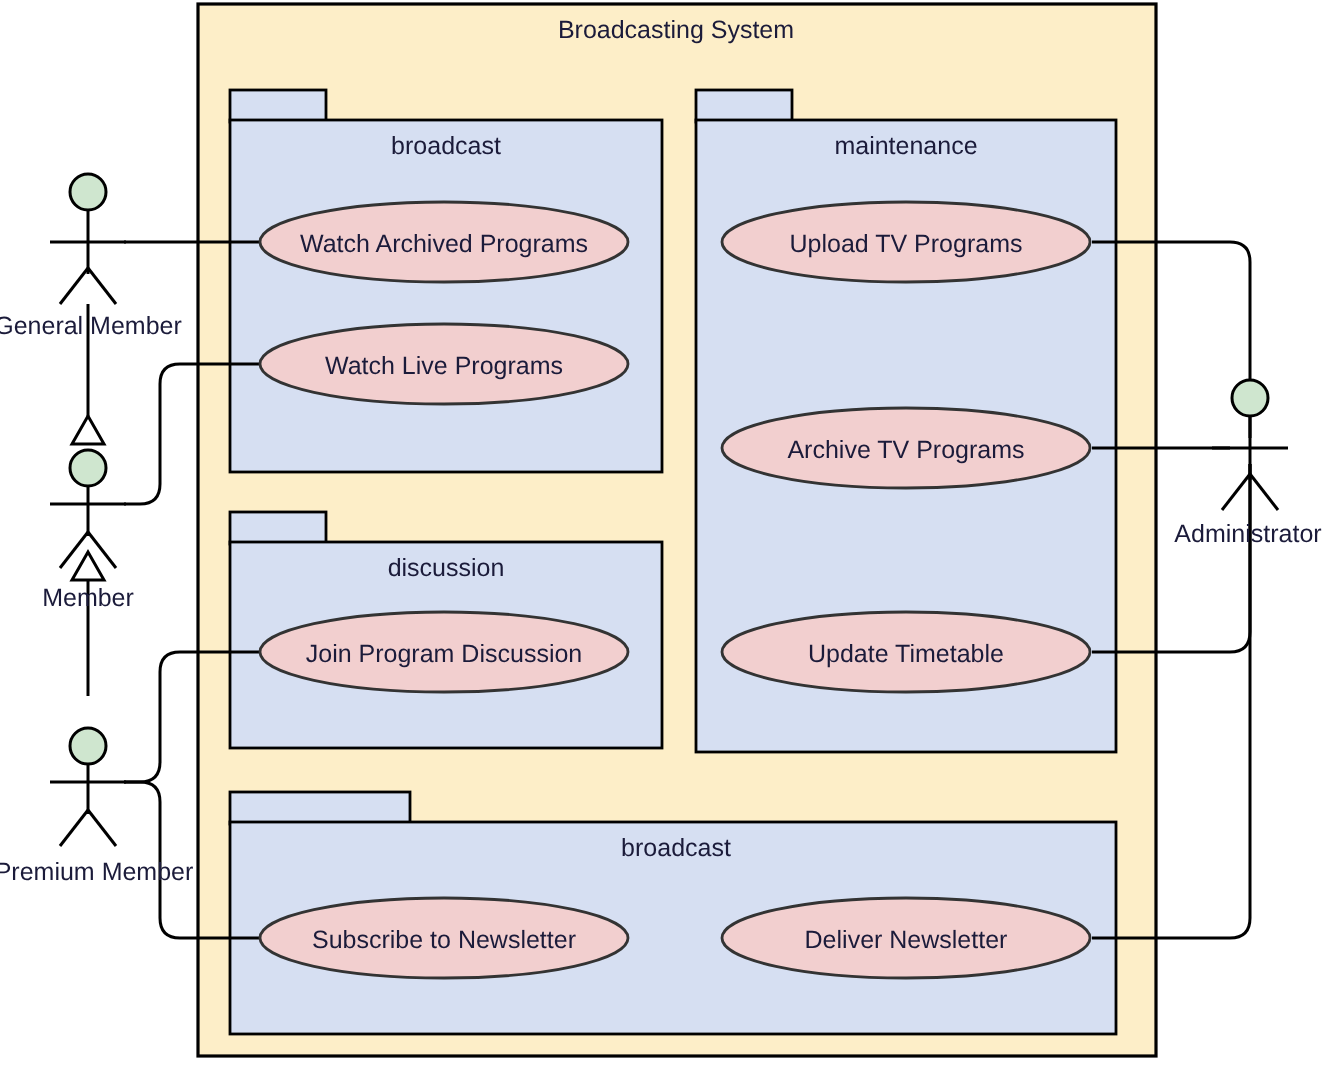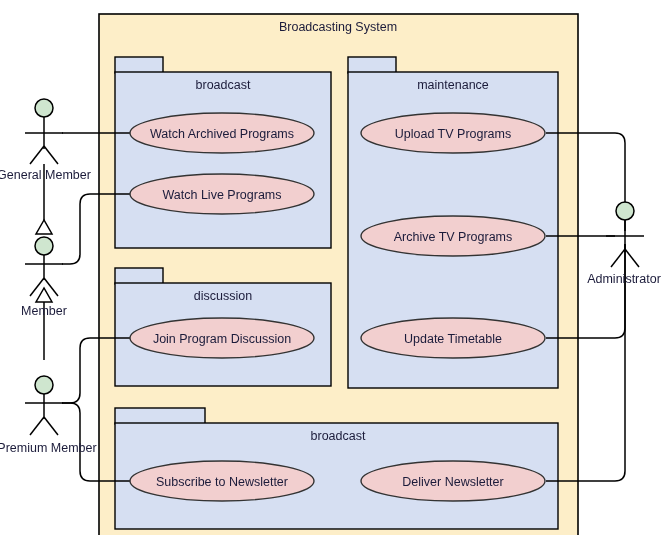--- a/index.html
+++ b/index.html
@@ -9,21 +9,21 @@
   }
   body {
     width: 661px;
     height: 535px;
     position: relative;
     overflow: hidden;
     font-family: "Liberation Sans", sans-serif;
   }
   #diagram-root {
     position: absolute;
-    left: 0; top: 12px;
+    left: 0; top: 0;
     width: 661px;
     height: 400px;
   }
   svg.canvas {
     position: absolute;
     left: 0; top: 0;
     width: 661px;
     height: 535px;
   }
   text {

